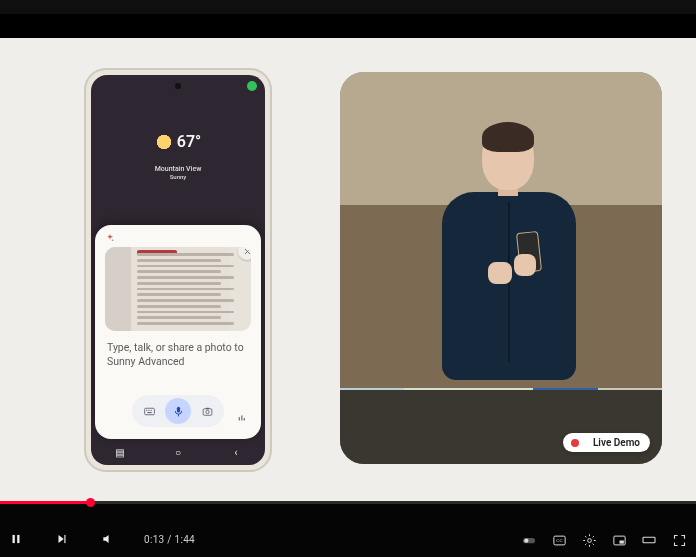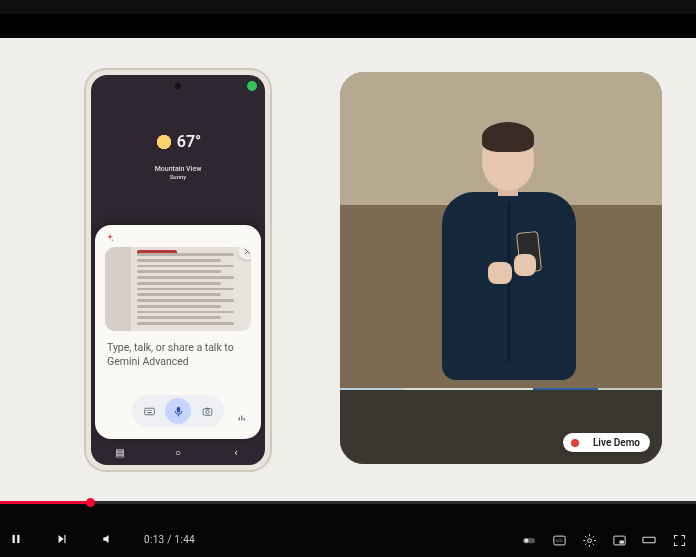--- a/index.html
+++ b/index.html
@@ -113,21 +113,21 @@
                 <div></div>
                 <div></div>
             </div>
             <div class="close">
               <svg viewBox="0 0 24 24" width="9" height="9">
                   <path stroke="#666" stroke-width="2.4" stroke-linecap="round" d="M6 6l12 12M18 6L6 18"></path>
                 </svg>
             </div>
           </div>
 
-          <div class="prompt">Type, talk, or share a talk to Gemini Advanced</div>
+          <div class="prompt">Type, talk, or share a photo to Sunny Advanced</div>
 
           <div class="actions">
             <div class="pill">
               <div class="seg">
                 <svg viewBox="0 0 24 24">
                     <rect x="3" y="6" width="18" height="12" rx="2" fill="none" stroke="#5a6370" stroke-width="1.6"></rect>
                     <rect x="6" y="9" width="2" height="2" fill="#5a6370"></rect>
                     <rect x="10" y="9" width="2" height="2" fill="#5a6370"></rect>
                     <rect x="14" y="9" width="2" height="2" fill="#5a6370"></rect>
                     <rect x="8" y="13" width="8" height="2" fill="#5a6370"></rect>

